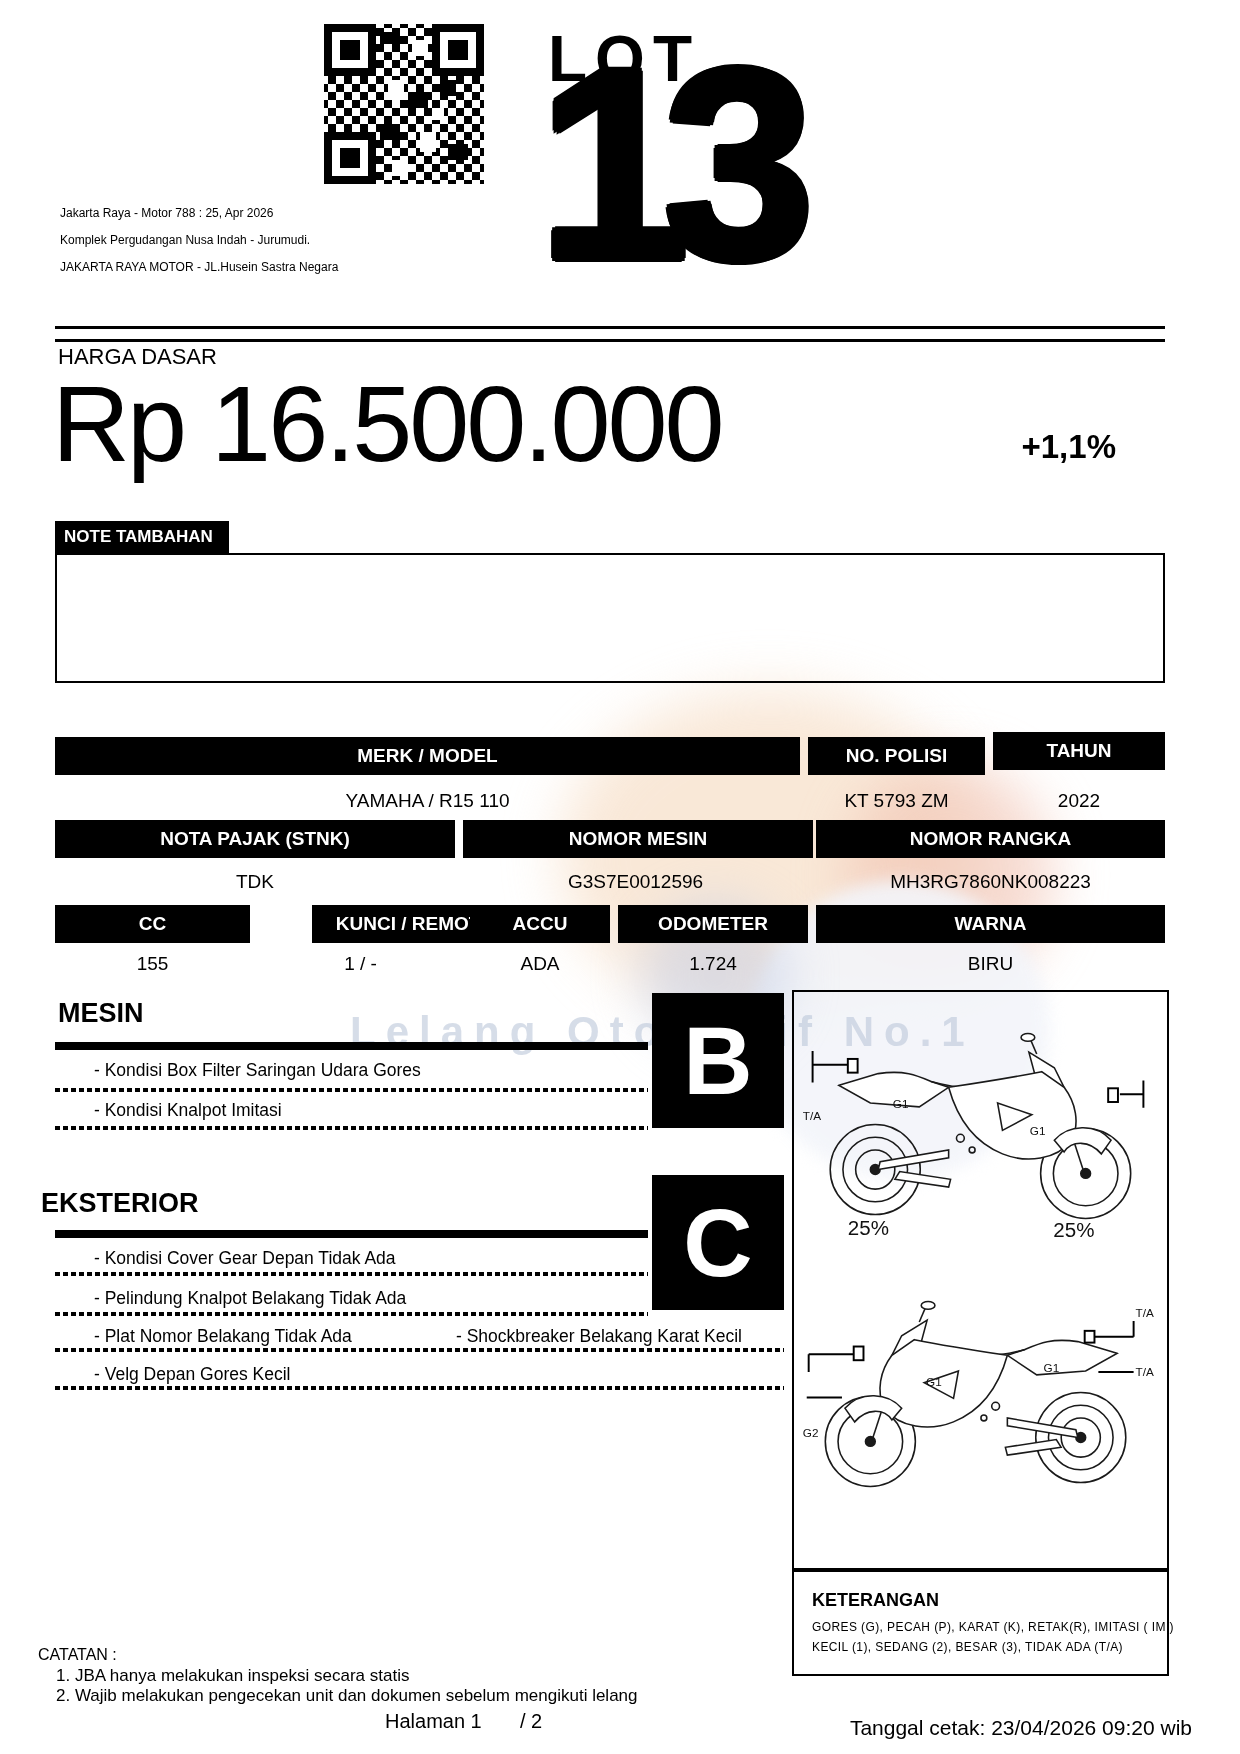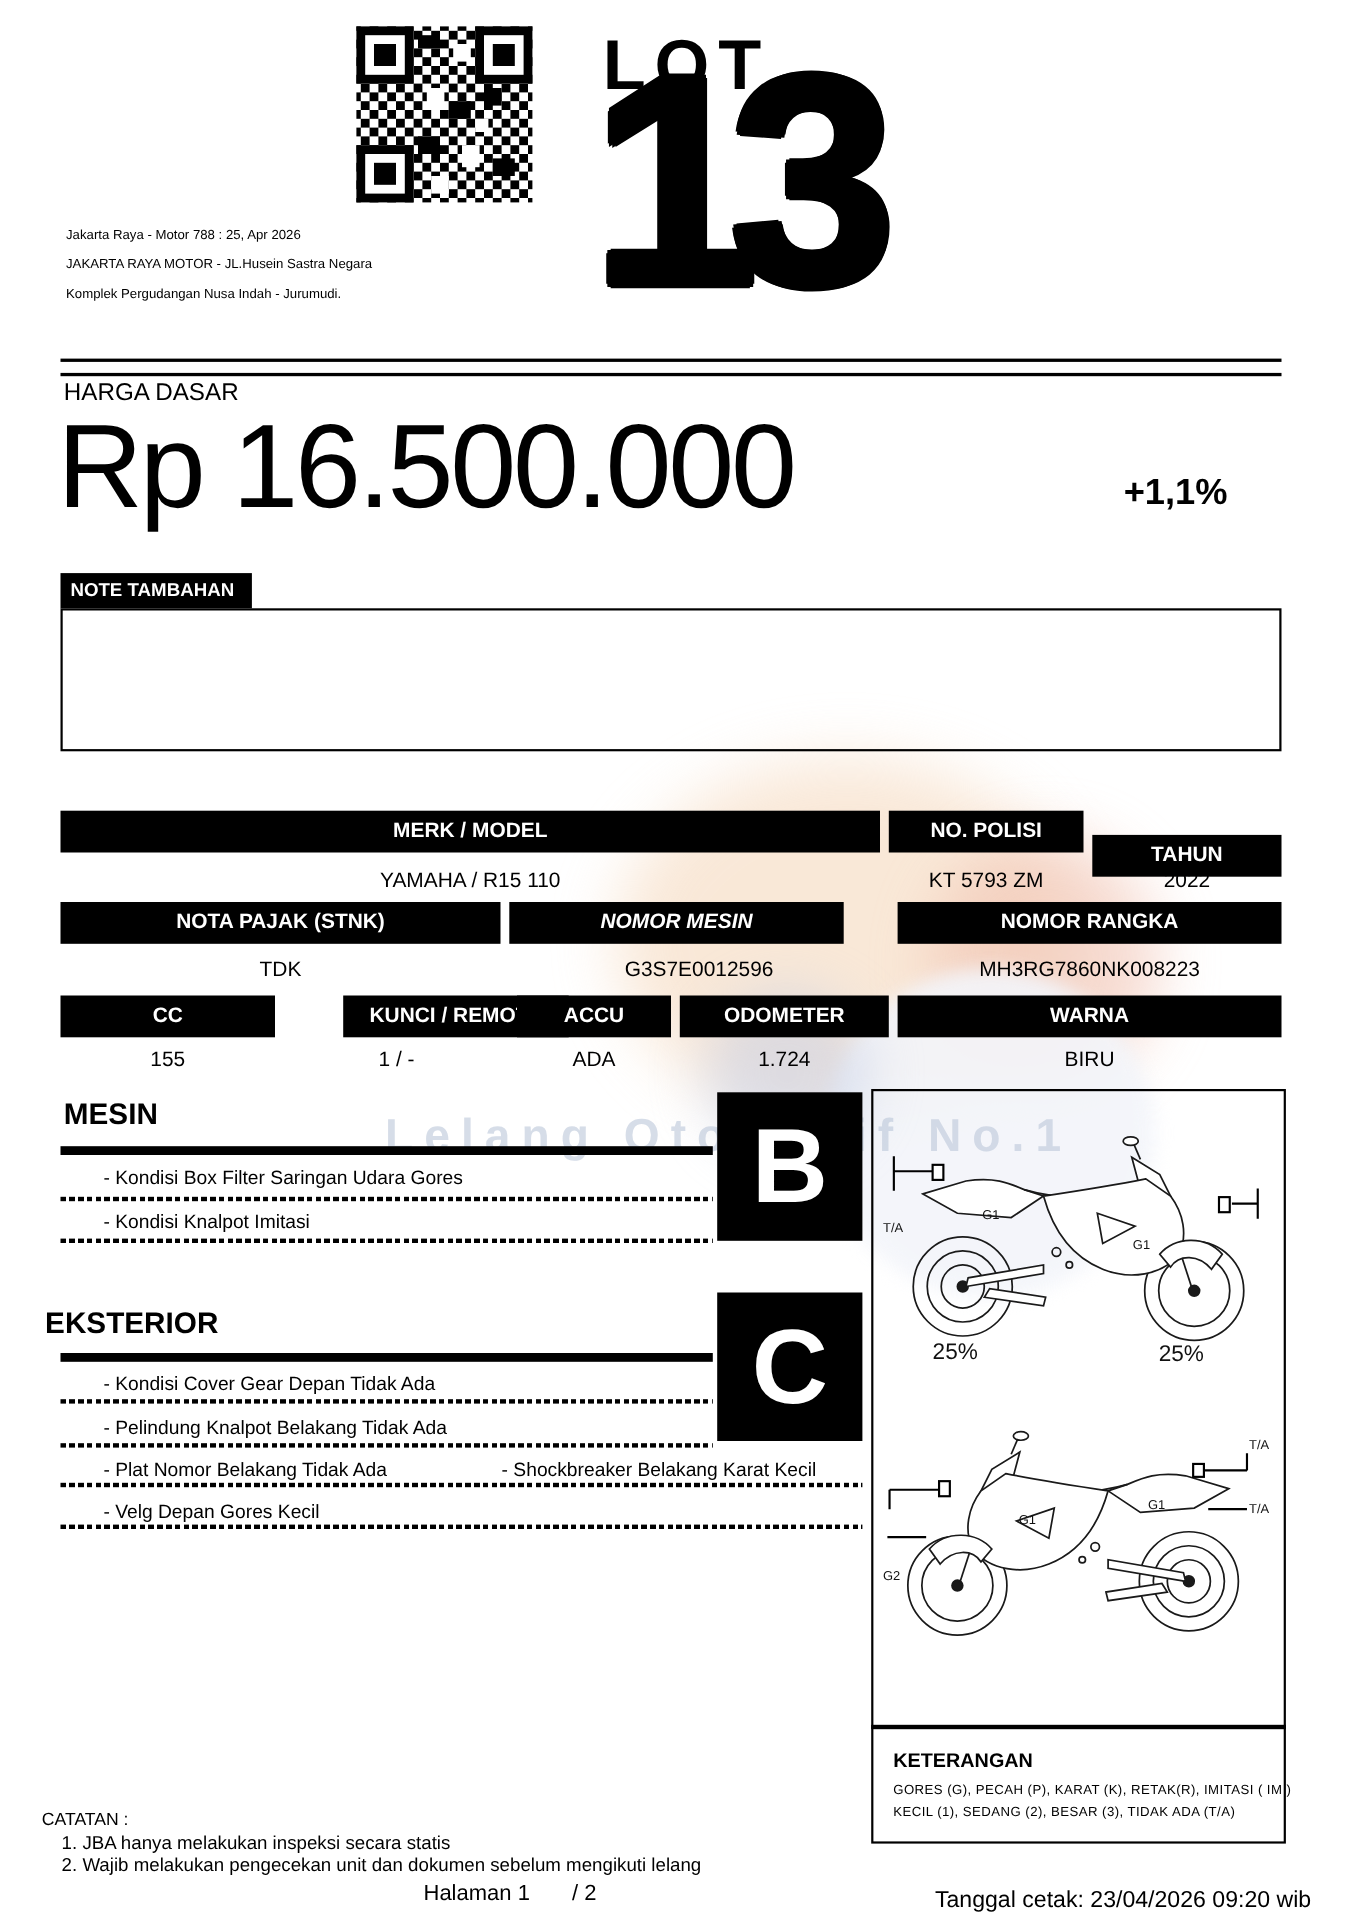--- a/index.html
+++ b/index.html
@@ -30,24 +30,24 @@
   #note-label{left:55px;top:521px;background:#000;color:#fff;font-size:17px;font-weight:bold;
     padding:6px 16px 6px 9px;z-index:2;}
   #note-box{left:55px;top:553px;width:1106px;height:126px;border:2px solid #000;background:transparent;z-index:1;}
   
   .th{position:absolute;height:38px;background:#000;color:#fff;font-size:19px;font-weight:bold;
     display:flex;align-items:center;justify-content:center;z-index:2;}
   .tv{position:absolute;height:24px;font-size:19px;display:flex;align-items:center;justify-content:center;z-index:2;}
   
   #h-merk{left:55px;top:737px;width:745px;}   #v-merk{left:55px;top:789px;width:745px;}
   #h-pol{left:808px;top:737px;width:177px;}   #v-pol{left:808px;top:789px;width:177px;}
-  #h-tahun{left:993px;top:759px;width:172px;} #v-tahun{left:993px;top:789px;width:172px;}
+  #h-tahun{left:993px;top:732px;width:172px;} #v-tahun{left:993px;top:789px;width:172px;}
   
   #h-pajak{left:55px;top:820px;width:400px;}  #v-pajak{left:55px;top:870px;width:400px;}
-  #h-mesin{left:463px;top:820px;width:304px;font-style:italic;} #v-mesin{left:463px;top:870px;width:345px;}
+  #h-mesin{left:463px;top:820px;width:350px;} #v-mesin{left:463px;top:870px;width:345px;}
   #h-rangka{left:816px;top:820px;width:349px;}#v-rangka{left:816px;top:870px;width:349px;}
   
   #h-cc{left:55px;top:905px;width:195px;}     #v-cc{left:55px;top:952px;width:195px;}
   #h-kunci{left:268px;top:905px;width:205px;margin-left:44px;} #v-kunci{left:258px;top:952px;width:205px;}
   #h-accu{left:470px;top:905px;width:140px;}  #v-accu{left:470px;top:952px;width:140px;}
   #h-odo{left:618px;top:905px;width:190px;}   #v-odo{left:618px;top:952px;width:190px;}
   #h-warna{left:816px;top:905px;width:349px;} #v-warna{left:816px;top:952px;width:349px;}
   
   .sec-title{position:absolute;font-size:27px;font-weight:bold;z-index:2;}
   .sec-bar{position:absolute;height:8px;background:#000;width:593px;left:55px;z-index:2;}
@@ -124,22 +124,22 @@
       <rect x="6" y="60" width="18" height="18" fill="#fff"></rect>
       <rect x="10" y="64" width="10" height="10" fill="#000"></rect>
   </g>
 </svg>
 
 <div class="abs z" id="lot-label">LOT</div>
 <div class="abs z" id="lot-number">13</div>
 
 <div class="abs z" id="address">
   <div>Jakarta Raya - Motor 788 : 25, Apr 2026</div>
+  <div>Komplek Pergudangan Nusa Indah - Jurumudi.</div>
   <div>JAKARTA RAYA MOTOR - JL.Husein Sastra Negara</div>
-  <div>Komplek Pergudangan Nusa Indah - Jurumudi.</div>
 </div>
 
 <div class="abs z" id="double-rule"></div>
 
 <div class="abs z" id="harga-label">HARGA DASAR</div>
 <div class="abs z" id="price">Rp 16.500.000</div>
 <div class="abs z" id="price-change">+1,1%</div>
 
 <div class="abs" id="note-label">NOTE TAMBAHAN</div>
 <div class="abs" id="note-box"></div>

